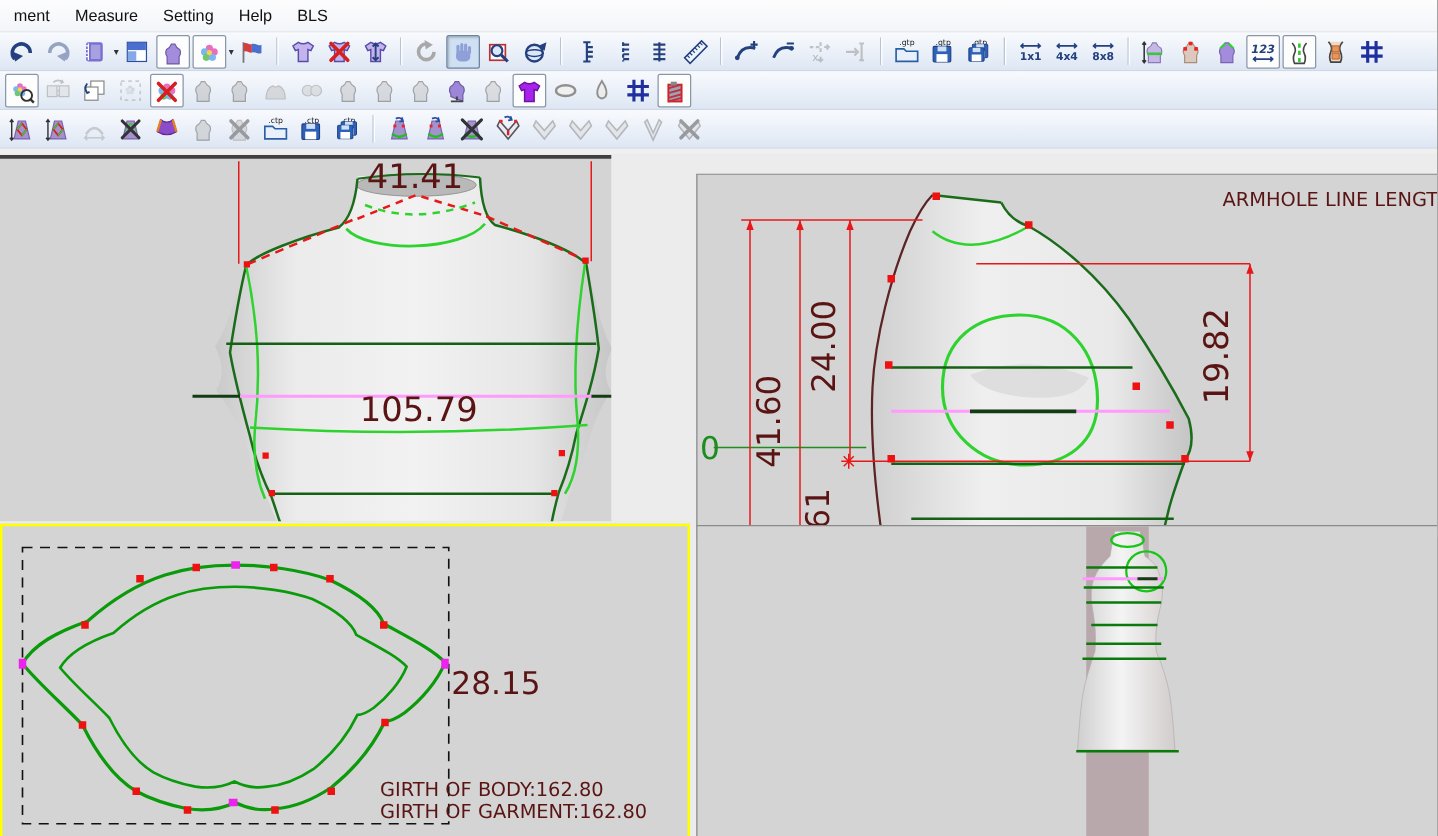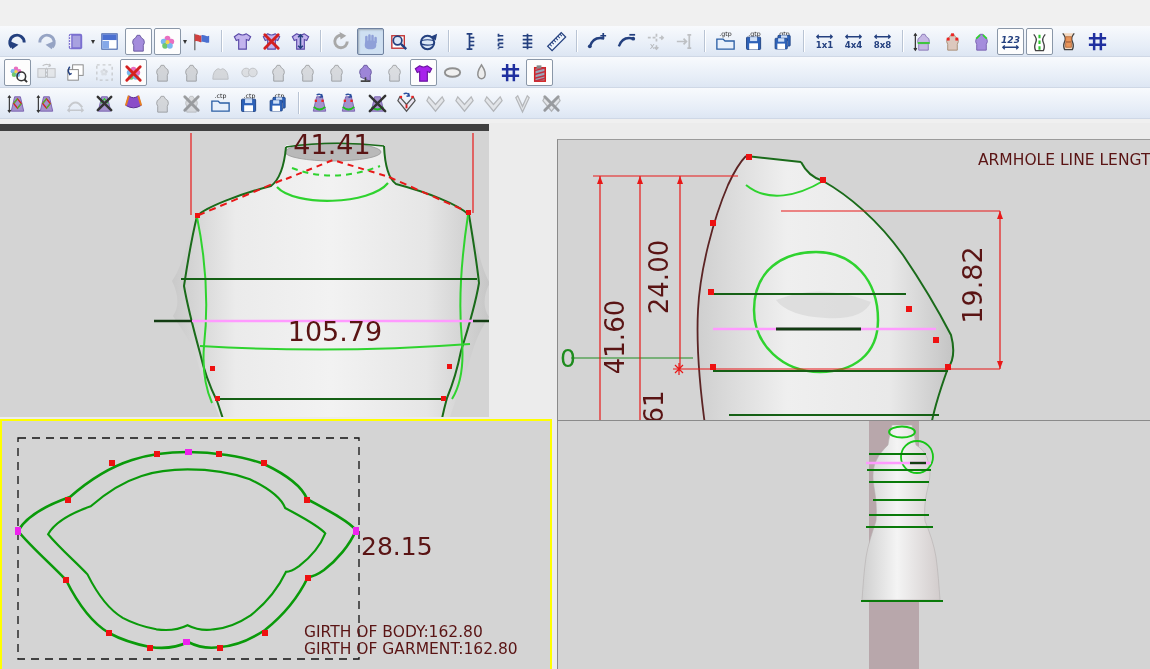--- a/index.html
+++ b/index.html
@@ -22,32 +22,39 @@
   .tbtn.boxed{border:1px solid #8a97a8;background:#fdfdfd;align-items:flex-end;}
   .tbtn.pressed{border:1px solid #6f82a0;background:#cfe0f2;box-shadow:inset 1px 1px 2px rgba(0,0,0,.25);}
   .tbtn.g svg{filter:grayscale(1) opacity(.55);}
   .tsep{width:8px;height:24px;margin:0 2px;flex:0 0 auto;position:relative;}
   .tsep:before{content:"";position:absolute;left:3px;top:1px;width:1px;height:22px;background:#b9c4d4;}
   .tsep:after{content:"";position:absolute;left:4px;top:1px;width:1px;height:22px;background:#fff;}
   .dd{font-size:8px;color:#333;margin-left:1px;flex:0 0 auto;}
   
   #view{position:absolute;left:0;top:123px;width:1150px;height:546px;background:#ececec;}
   .pane{position:absolute;background:#d4d4d4;overflow:hidden;}
-  #pane-tl{left:0;top:1px;width:489px;height:293px;border-top:7px solid #404040;}
+  #pane-tl{left:0;top:1px;width:489px;height:293px;border-top:3px solid #404040;}
   #pane-tr{left:557px;top:1px;width:593px;height:293px;border-top:1px solid #9b9b9b;border-left:1px solid #8a8a8a;border-bottom:1px solid #8a8a8a;margin-top:15px;}
   #pane-bl{left:0;top:296px;width:552px;height:270px;border:2px solid #ffff00;}
   #pane-br{left:557px;top:297px;width:593px;height:249px;border-left:1px solid #8a8a8a;border-top:1px solid #8a8a8a;}
   svg text{font-family:"DejaVu Sans",sans-serif;}
   .mtxt{fill:#5a1414;}
 </style>
 </head>
 <body>
 
 <div id="win">
 
+  <div id="menubar">
+    <div class="menu-item">ment</div>
+    <div class="menu-item">Measure</div>
+    <div class="menu-item">Setting</div>
+    <div class="menu-item">Help</div>
+    <div class="menu-item">BLS</div>
+  </div>
 
   <div id="tb1" class="tbar">
       <div class="tbtn" title="undo-button">
         <svg width="23" height="23" viewBox="0 0 24 24">
           <path d="M6 18 A7.5 7.5 0 1 1 19 13" fill="none" stroke="#24407f" stroke-width="3"></path>
           <path d="M2.5 11 L6.5 20 L13 15.5 Z" fill="#24407f"></path>
         </svg>
       </div>
       <div class="tbtn" title="redo-button">
         <svg width="23" height="23" viewBox="0 0 24 24">

